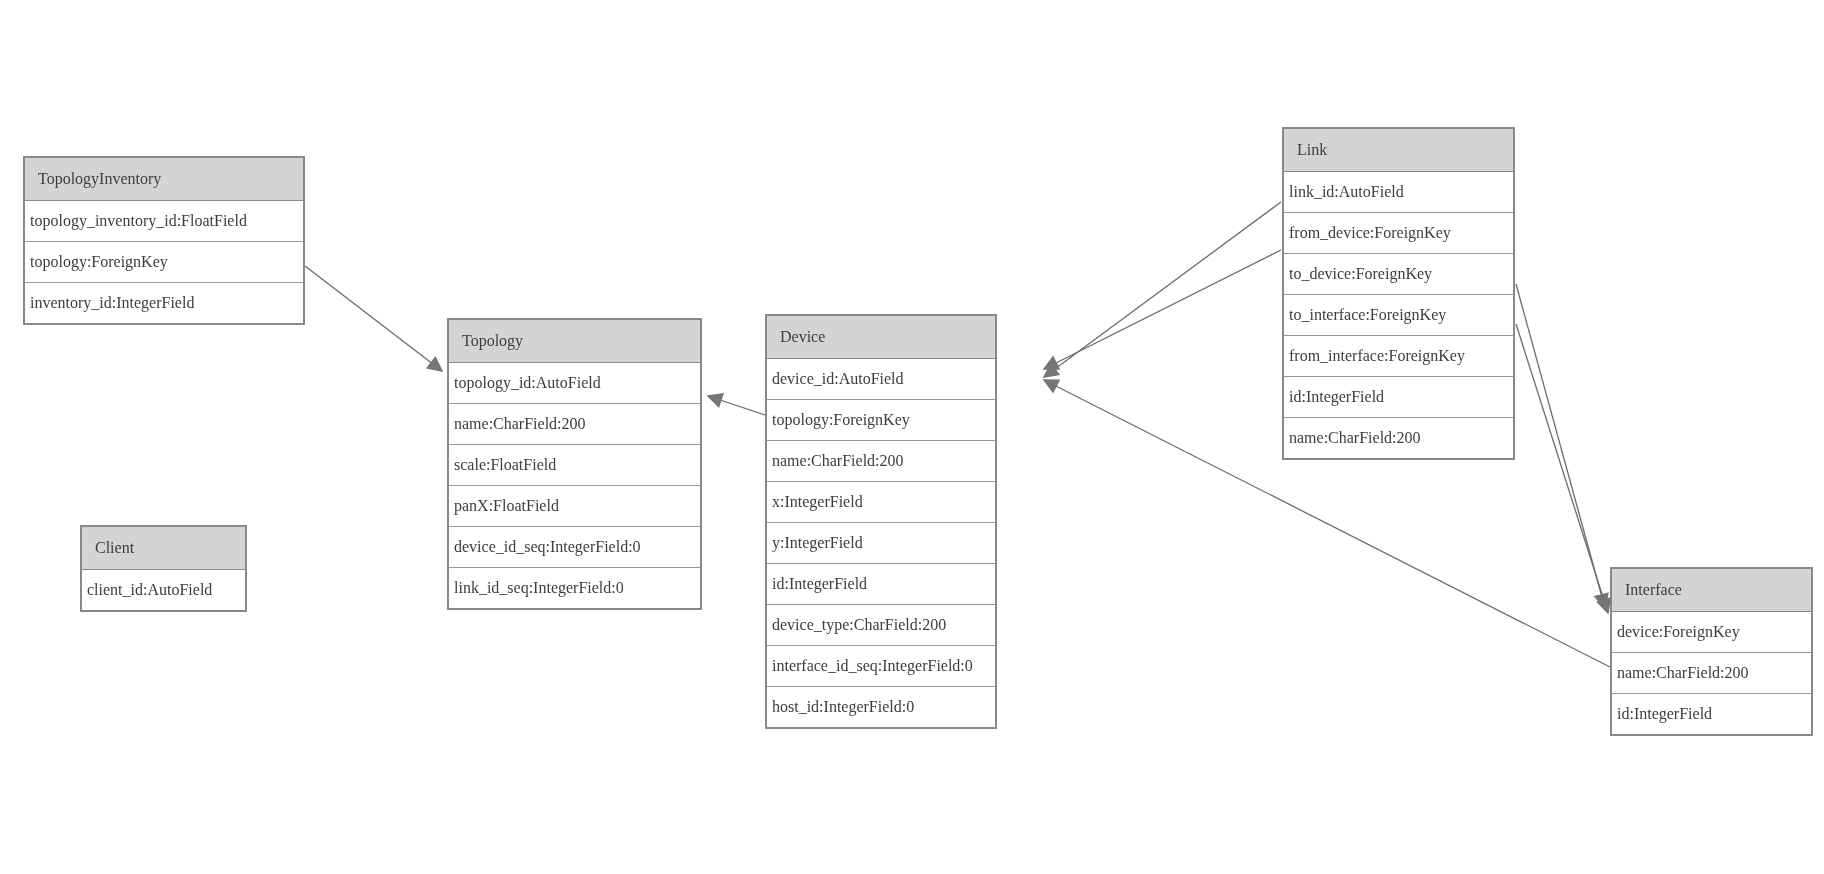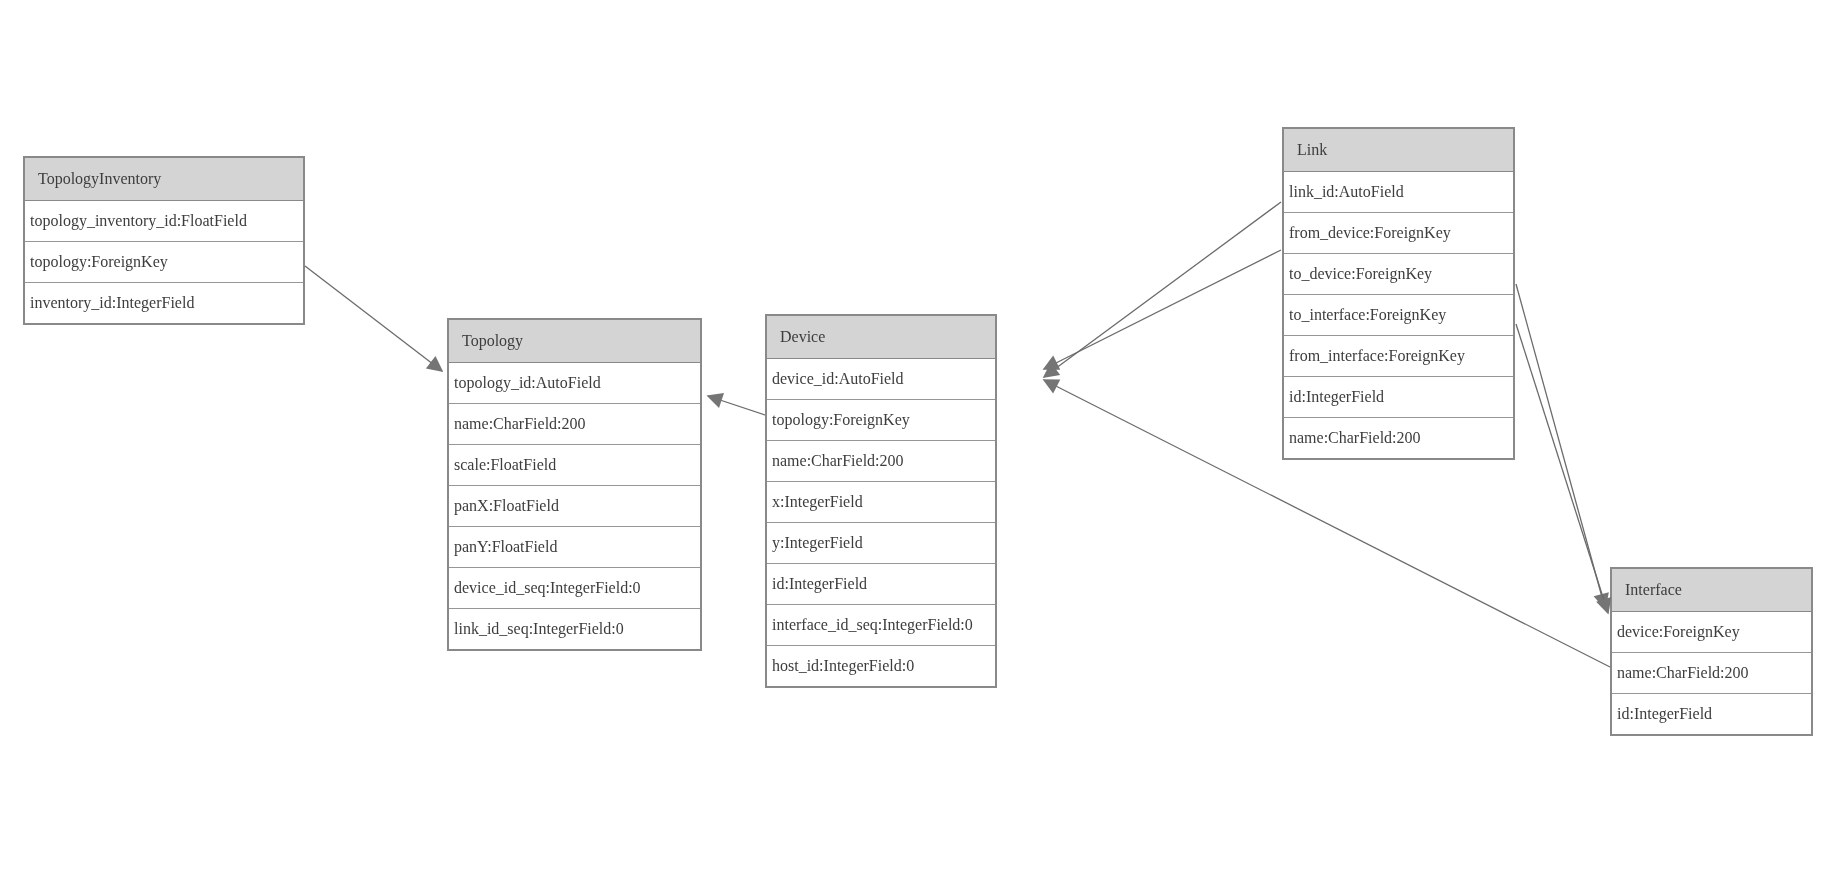--- a/index.html
+++ b/index.html
@@ -63,36 +63,42 @@
       </div>
   </div>
 
   <div class="entity e-topology">
     <div class="hdr">Topology</div>
     <div class="rows">
         <div class="row">topology_id:AutoField</div>
         <div class="row">name:CharField:200</div>
         <div class="row">scale:FloatField</div>
         <div class="row">panX:FloatField</div>
-        <div class="row">panY:FloatField</div>
         <div class="row">device_id_seq:IntegerField:0</div>
         <div class="row">link_id_seq:IntegerField:0</div>
       </div>
   </div>
 
+  <div class="entity e-client">
+    <div class="hdr">Client</div>
+    <div class="rows">
+        <div class="row">client_id:AutoField</div>
+      </div>
+  </div>
 
   <div class="entity e-device">
     <div class="hdr">Device</div>
     <div class="rows">
         <div class="row">device_id:AutoField</div>
         <div class="row">topology:ForeignKey</div>
         <div class="row">name:CharField:200</div>
         <div class="row">x:IntegerField</div>
         <div class="row">y:IntegerField</div>
         <div class="row">id:IntegerField</div>
+        <div class="row">device_type:CharField:200</div>
         <div class="row">interface_id_seq:IntegerField:0</div>
         <div class="row">host_id:IntegerField:0</div>
       </div>
   </div>
 
   <div class="entity e-link">
     <div class="hdr">Link</div>
     <div class="rows">
         <div class="row">link_id:AutoField</div>
         <div class="row">from_device:ForeignKey</div>

